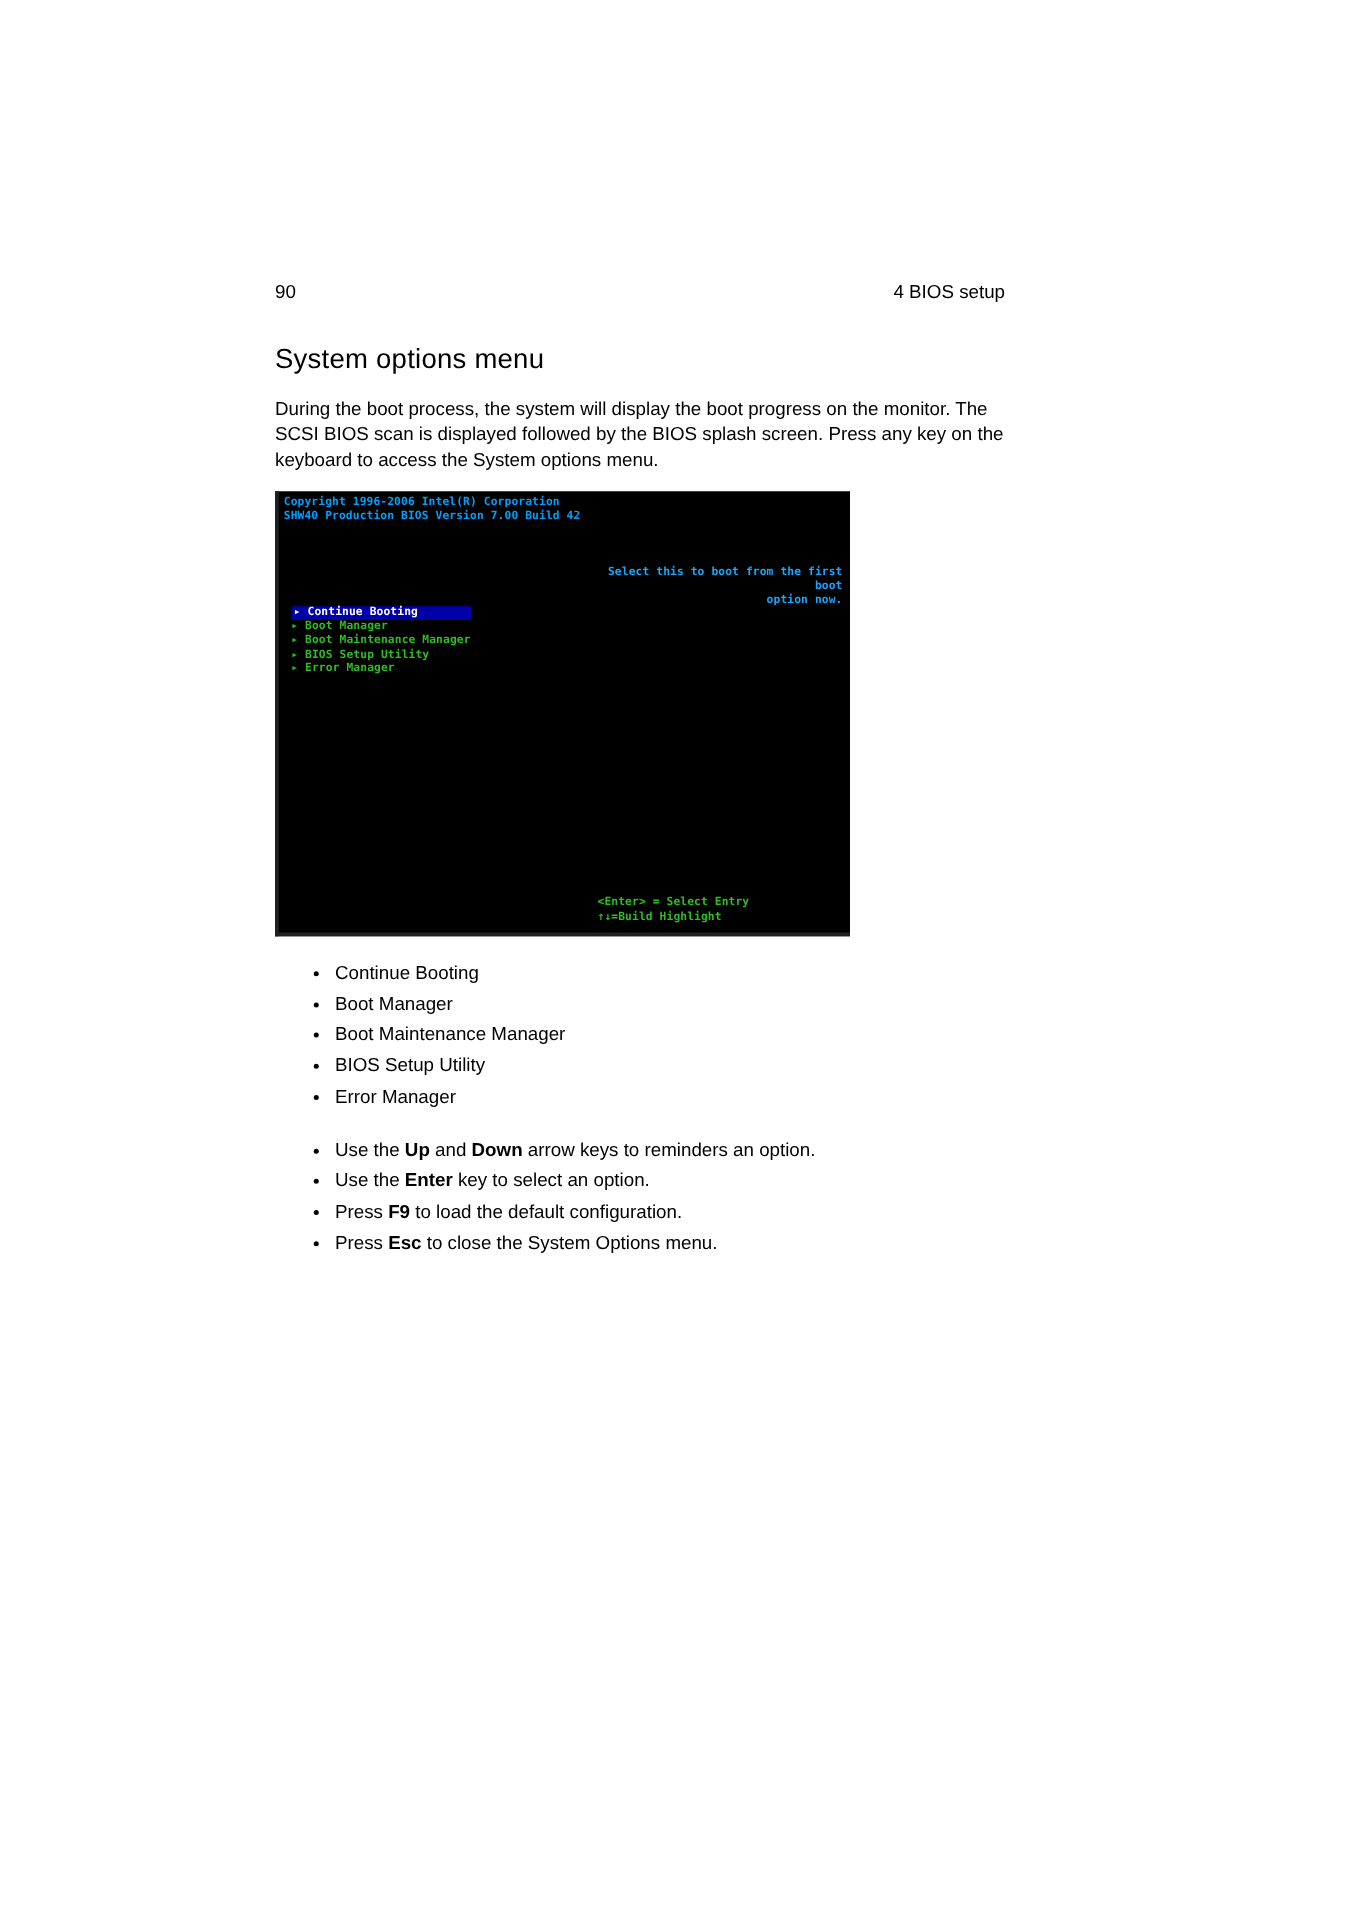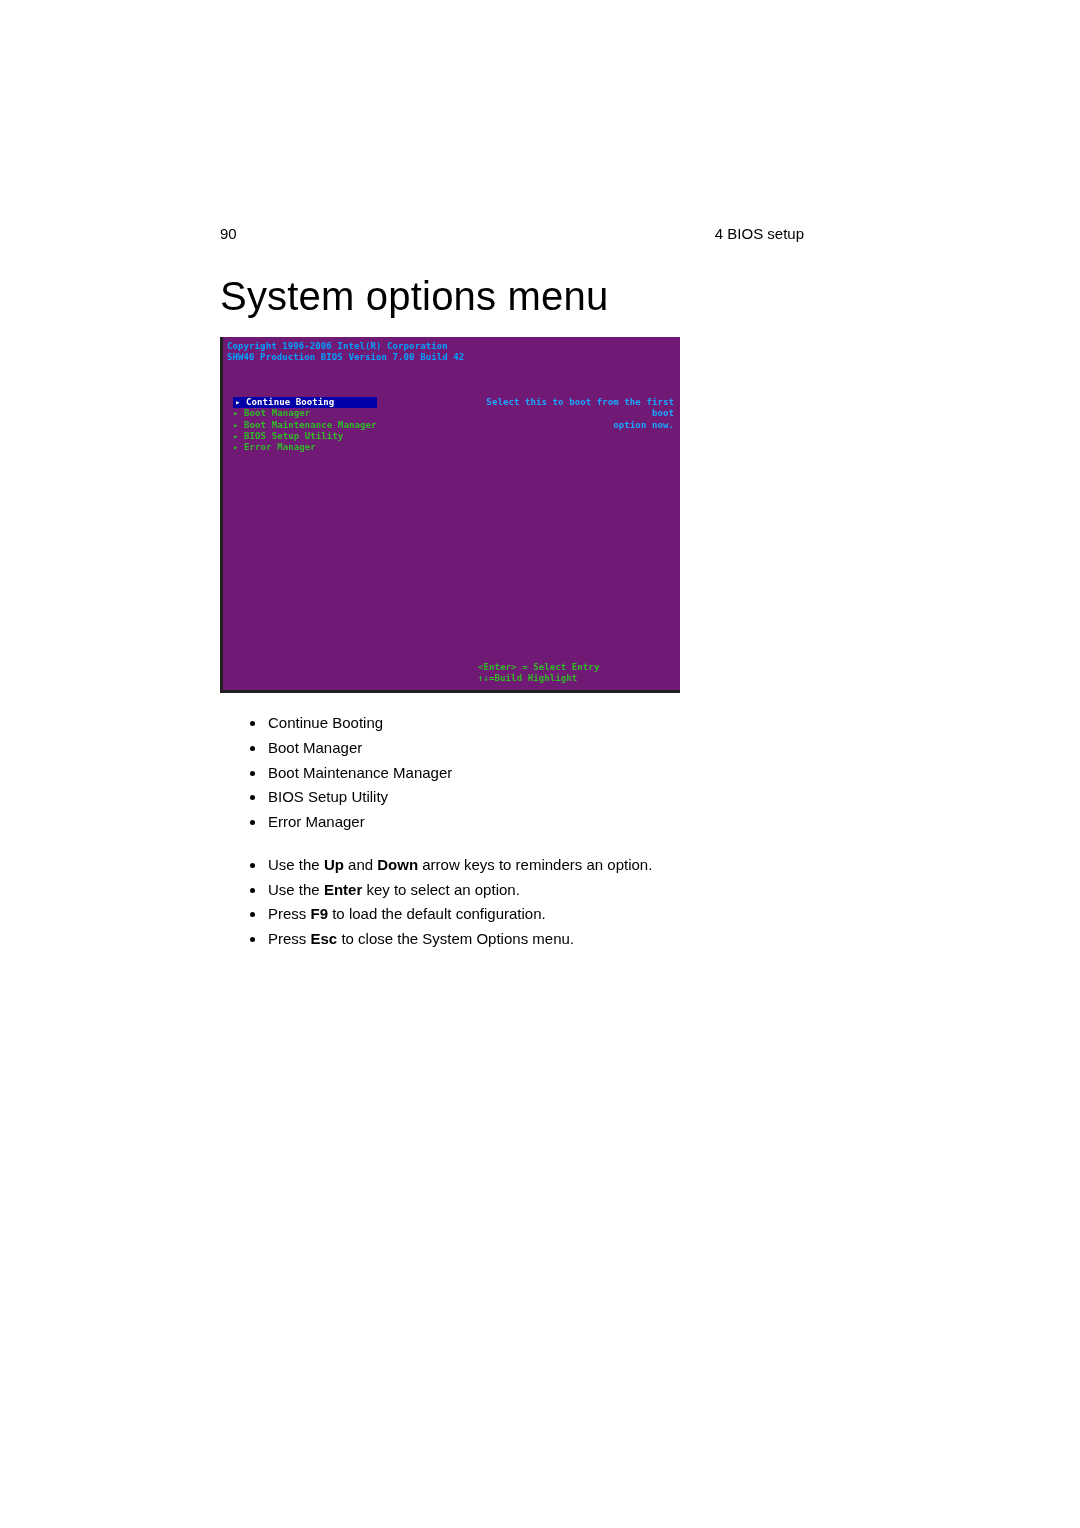--- a/index.html
+++ b/index.html
@@ -19,21 +19,21 @@
     padding: 225px 160px 0 220px;
   }
   .header-line {
     display: flex;
     justify-content: space-between;
     font-size: 15px;
     margin-bottom: 32px;
   }
   h1 {
     font-weight: 300;
-    font-size: 40px;
+    font-size: 22px;
     margin: 0 0 18px 0;
     letter-spacing: 0.2px;
   }
   p.body {
     font-size: 15px;
     line-height: 1.35;
     margin: 0 0 14px 0;
   }
   ul.bullets {
     list-style: disc;
@@ -41,21 +41,21 @@
     margin: 4px 0 18px 0;
     font-size: 15px;
     line-height: 1.65;
   }
   ul.bullets li {
     padding-left: 2px;
   }
   .bios-shot {
     width: 460px;
     height: 356px;
-    background: #701a75;
+    background: #000000;
     border-left: 3px solid #202020;
     border-bottom: 3px solid #202020;
     box-sizing: border-box;
     margin: 6px 0 18px 0;
     position: relative;
     font-family: "Consolas", "Lucida Console", monospace;
     font-size: 9px;
     font-weight: 700;
     line-height: 1.25;
     color: #2fbc24;
@@ -70,20 +70,21 @@
   .bios-shot .menu {
     position: absolute;
     top: 60px;
     left: 10px;
   }
   .bios-shot .menu .row { white-space: pre; }
   .bios-shot .menu .row.sel {
     color: #ffffff;
     background: #0000a8;
     padding: 0 2px;
+    margin-top: 32px;
   }
   .bios-shot .help {
     position: absolute;
     top: 60px;
     left: 255px;
     right: 6px;
     color: #18a8ff;
     text-align: right;
   }
   .bios-shot .foot {
@@ -97,20 +98,21 @@
 
 <div class="page">
 
   <div class="header-line">
     <span>90</span>
     <span>4 BIOS setup</span>
   </div>
 
   <h1>System options menu</h1>
 
+  <p class="body">During the boot process, the system will display the boot progress on the monitor. The SCSI BIOS scan is displayed followed by the BIOS splash screen. Press any key on the keyboard to access the System options menu.</p>
 
   <div class="bios-shot">
     <div class="head">
       <div>Copyright 1996-2006 Intel(R) Corporation</div>
       <div>SHW40 Production BIOS Version 7.00 Build 42</div>
     </div>
     <div class="menu">
       <div class="row sel">▸ <span>Continue Booting</span></div>
       <div class="row">▸ <span>Boot Manager</span></div>
       <div class="row">▸ <span>Boot Maintenance Manager</span></div>

